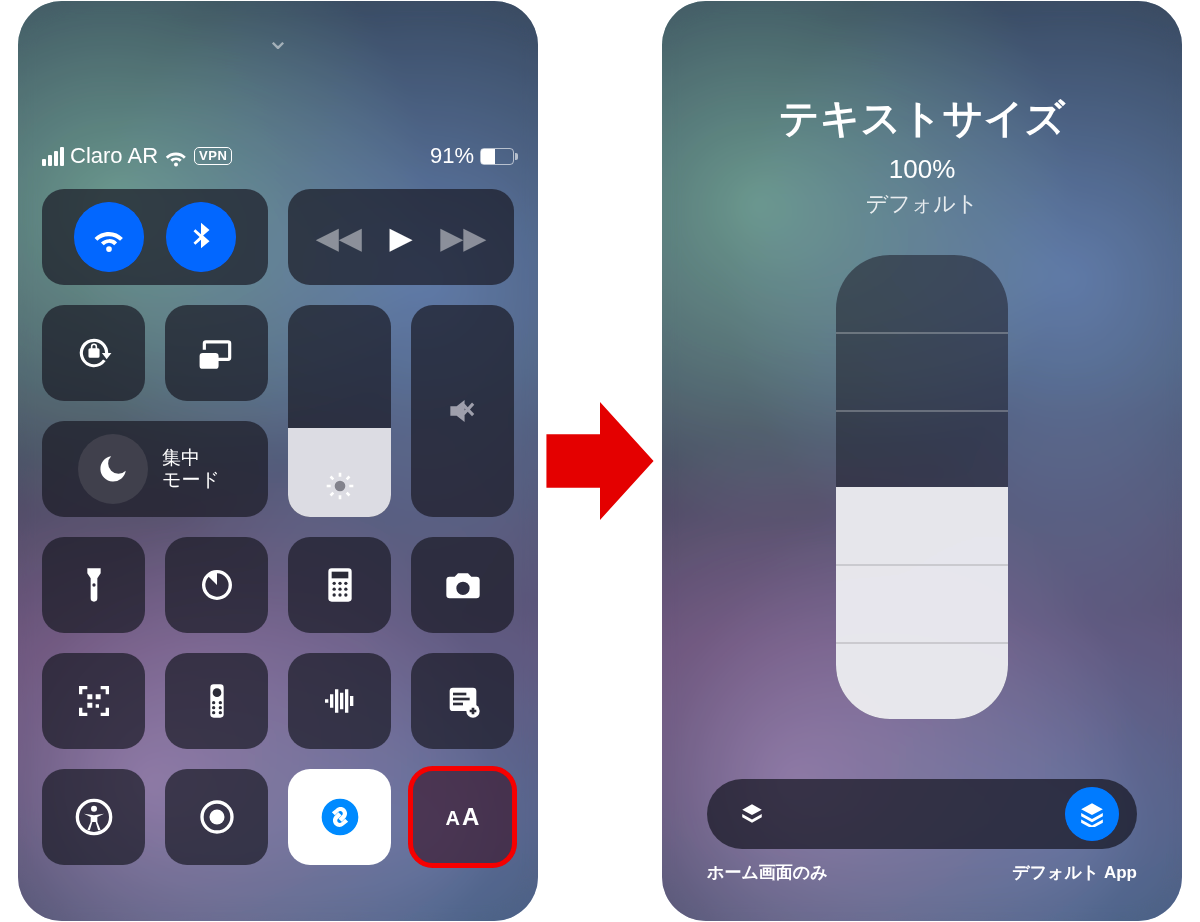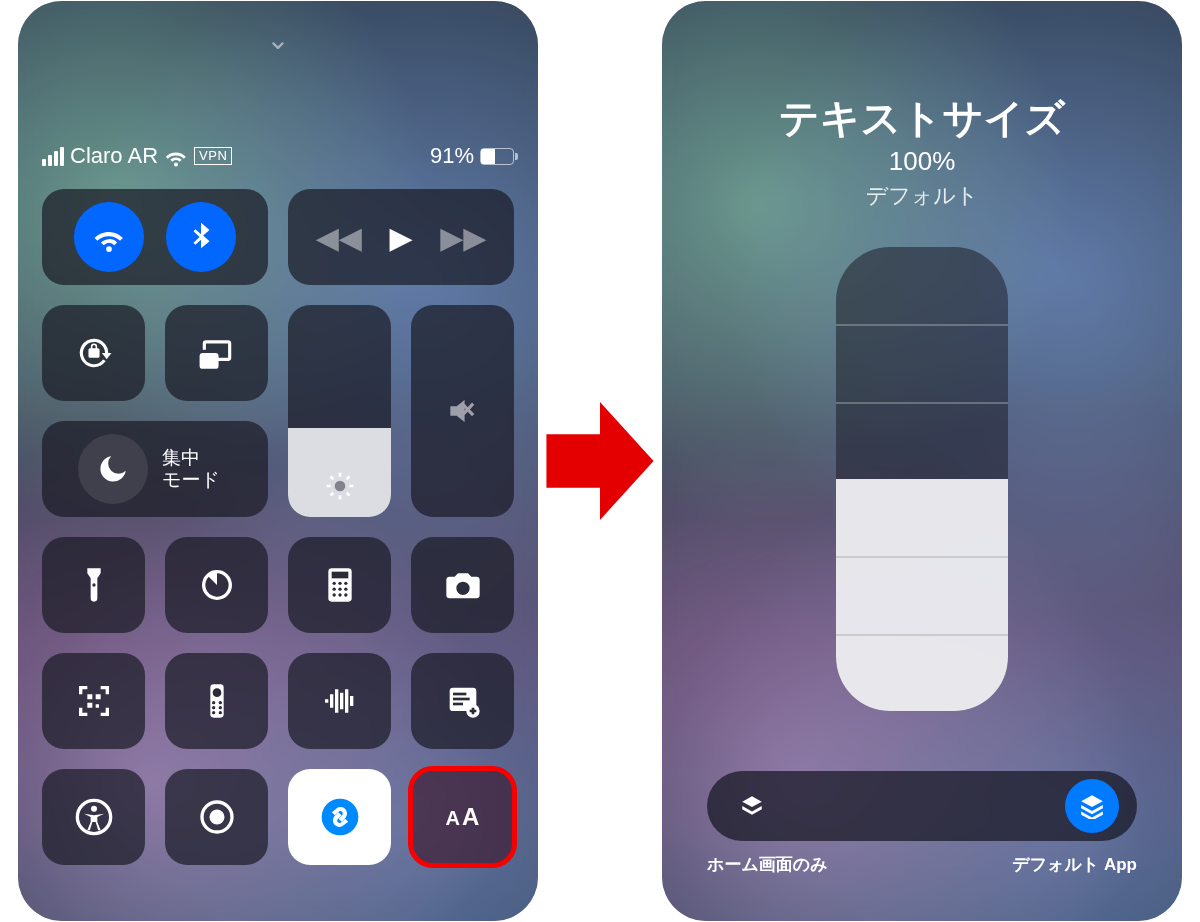--- a/index.html
+++ b/index.html
@@ -25,21 +25,21 @@
 
   
   .chev-down{ color:rgba(255,255,255,.5); text-align:center; font-size:28px; margin-top:6px; height:28px;}
   .status-row{ display:flex; justify-content:space-between; align-items:center; margin-top:92px; color:#fff; font-size:22px; font-weight:500;}
   .status-left{ display:flex; align-items:center; gap:6px;}
   .status-right{ display:flex; align-items:center; gap:6px;}
   .signal-icon{display:inline-flex;align-items:flex-end;gap:2px;}
   .signal-icon span{display:block;width:4px;background:#fff;border-radius:1px;}
   .signal-icon span:nth-child(1){height:7px;} .signal-icon span:nth-child(2){height:11px;}
   .signal-icon span:nth-child(3){height:15px;} .signal-icon span:nth-child(4){height:19px;}
-  .vpn-badge{border:1.8px solid #fff;border-radius:0;padding:0 4px;font-size:13px;font-weight:400;letter-spacing:0.5px;line-height:16px;}
+  .vpn-badge{border:1.8px solid #fff;border-radius:5px;padding:0 4px;font-size:13px;font-weight:700;letter-spacing:0.5px;line-height:16px;}
   .battery{position:relative;width:34px;height:17px;border:1.8px solid rgba(255,255,255,.6);border-radius:4px;}
   .battery::after{content:"";position:absolute;right:-5px;top:4px;width:3px;height:7px;background:rgba(255,255,255,.6);border-radius:0 2px 2px 0;}
   .battery i{display:block;height:100%;width:44%;background:#fff;border-radius:2px 0 0 2px;}
 
   .cc-grid{ margin-top:20px; display:grid; grid-template-columns:repeat(4, 1fr); grid-auto-rows:96px; gap:20px; }
   .module{ background:rgba(40,40,50,.55); border-radius:22px; display:flex; align-items:center; justify-content:center; color:#fff; position:relative;}
   .module.dark{ background:rgba(25,25,35,.7);}
   .mod-2x1{ grid-column:span 2; }
   .mod-1x2{ grid-row:span 2; }
   .module svg{ width:38px; height:38px; fill:#fff; }
@@ -66,21 +66,21 @@
   .text-size-lbl{ font-weight:600; font-size:24px; display:flex; align-items:baseline; gap:2px;}
   .text-size-lbl .small-a{ font-size:20px;}
 
   
   .arrow{ width:110px; display:flex; align-items:center; justify-content:center;}
   .arrow svg{ width:110px; height:150px; fill:#e40000;}
 
   
   .right .phone-inner{ align-items:center; }
   .r-title{ color:#fff; font-size:40px; font-weight:700; margin-top:74px; text-align:center;}
-  .r-val{ color:#fff; font-size:26px; font-weight:500; }
+  .r-val{ color:#fff; font-size:26px; font-weight:500; margin-top:8px;}
   .r-def{ color:rgba(255,255,255,.85); font-size:22px; margin-top:4px;}
   .slider{ margin-top:36px; width:172px; height:464px; border-radius:54px; overflow:hidden; background:rgba(30,30,40,.55); position:relative; }
   .slider .bottom{ position:absolute; bottom:0; left:0; right:0; height:50%; background:rgba(245,245,250,.92);}
   .slider .tick{ position:absolute; left:0; right:0; height:2px; background:rgba(255,255,255,.25);}
   .slider .tick.b{ background:rgba(0,0,0,.12);}
   .toggle-pill{ margin-top:60px; width:430px; height:70px; border-radius:40px; background:rgba(20,20,30,.7); display:flex; align-items:center; justify-content:space-between; padding:0 18px;}
   .pill-side{ display:flex; align-items:center; justify-content:center;}
   .pill-circ{ width:54px; height:54px; border-radius:50%; display:flex; align-items:center; justify-content:center;}
   .pill-circ.active{ background:#0a7aff;}
   .pill-circ svg{ width:26px; height:26px; fill:#fff;}

